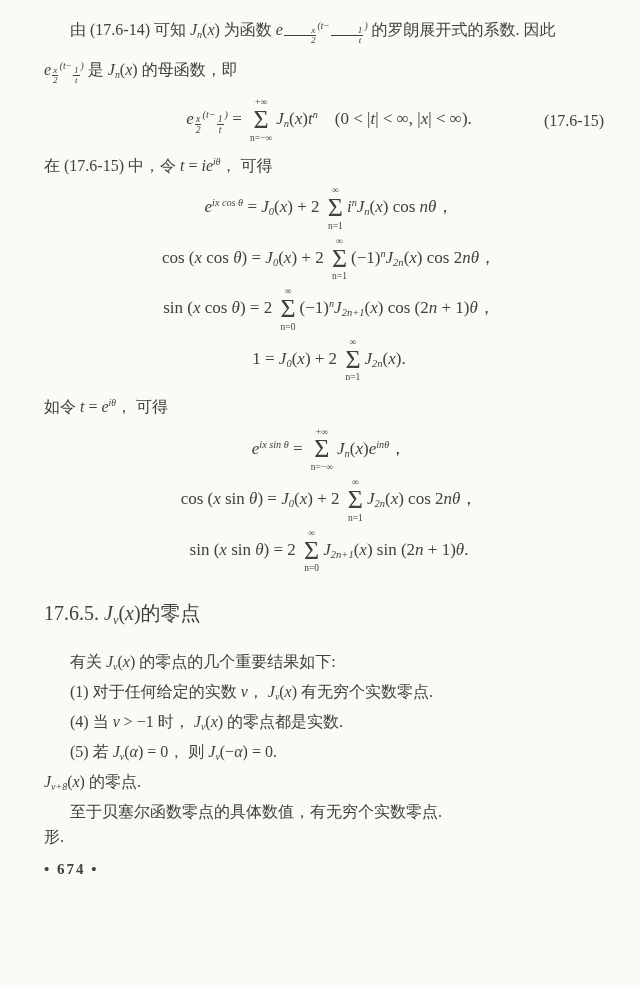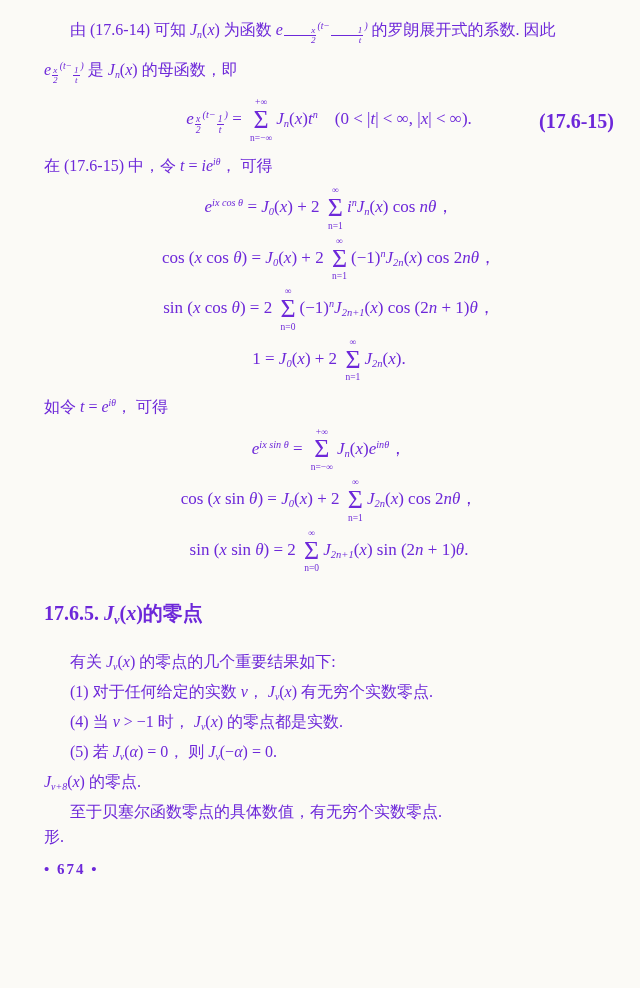--- a/index.html
+++ b/index.html
@@ -2,43 +2,43 @@
 <html><head>
 <meta charset="utf-8">
 <style>
   html,body { margin:0; padding:0; background:#e9e7e1; }
   .page {
     position:relative;
     width:640px; height:988px;
     margin:0 auto;
     box-sizing:border-box;
     background:#fbfaf6;
-    color:#6d28d9;
+    color:#404040;
     font-family:"Liberation Serif","DejaVu Serif",serif;
     padding:10px 26px 0 44px;
     overflow:hidden;
   }
   .bline { font-size:16px; line-height:31px; margin:0; }
   .indent { text-indent:26px; }
   .tight { line-height:25px; }
   .eqrow {
     position:relative;
     display:flex; justify-content:center; align-items:center;
     margin:4px 0;
     font-size:17px;
   }
   .eqrow.gen { margin:7px 0 2px; }
   .eq { white-space:nowrap; }
   .eqno {
-    position:absolute; right:0; top:50%;
+    position:absolute; right:10px; top:50%;
     transform:translateY(-50%);
-    font-size:20px; font-weight:bold;
+    font-size:16px; font-weight:normal;
   }
   .heading {
-    font-size:20px; font-weight:bold;
+    font-size:20px; font-weight:normal;
     margin:26px 0 16px;
     line-height:26px;
   }
   .footer {
     margin-top:12px;
     font-size:15px; font-weight:bold;
     letter-spacing:2px;
   }
   .it { font-style:italic; }
   .sup { font-size:0.6em; vertical-align:0.65em; font-style:italic; white-space:nowrap; }

